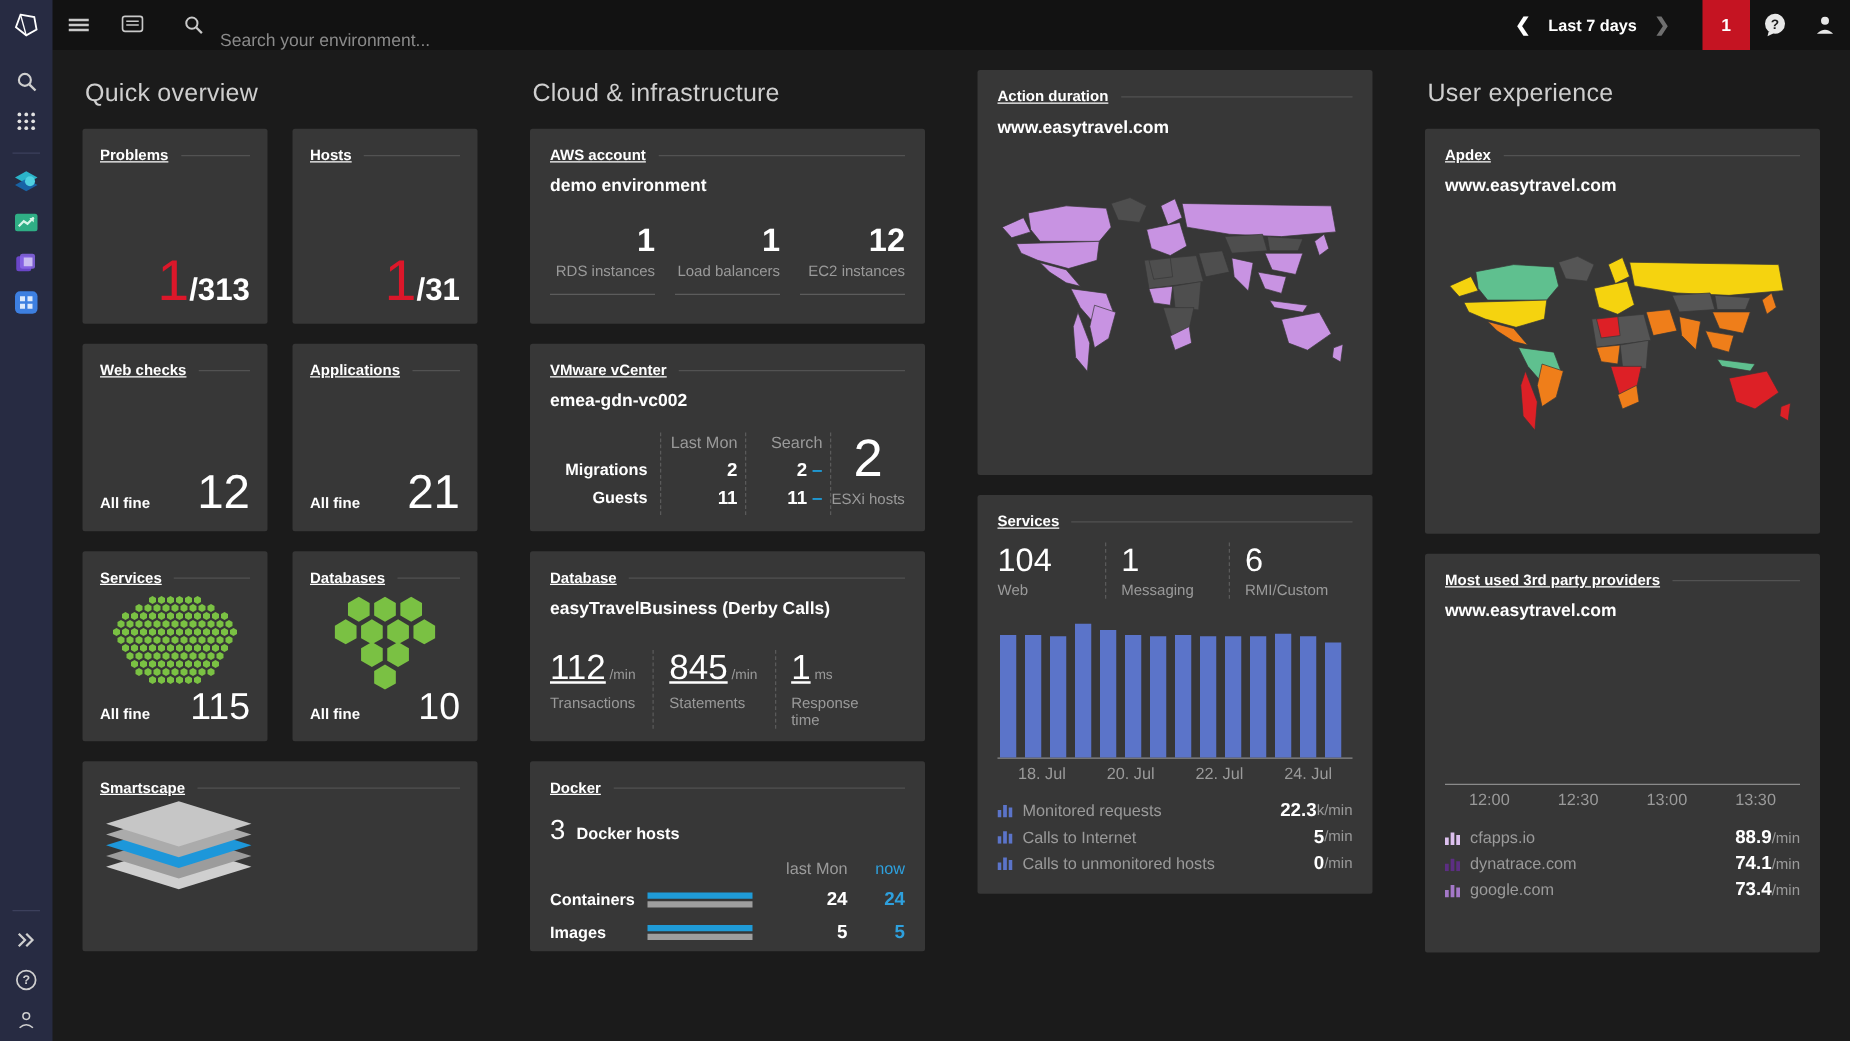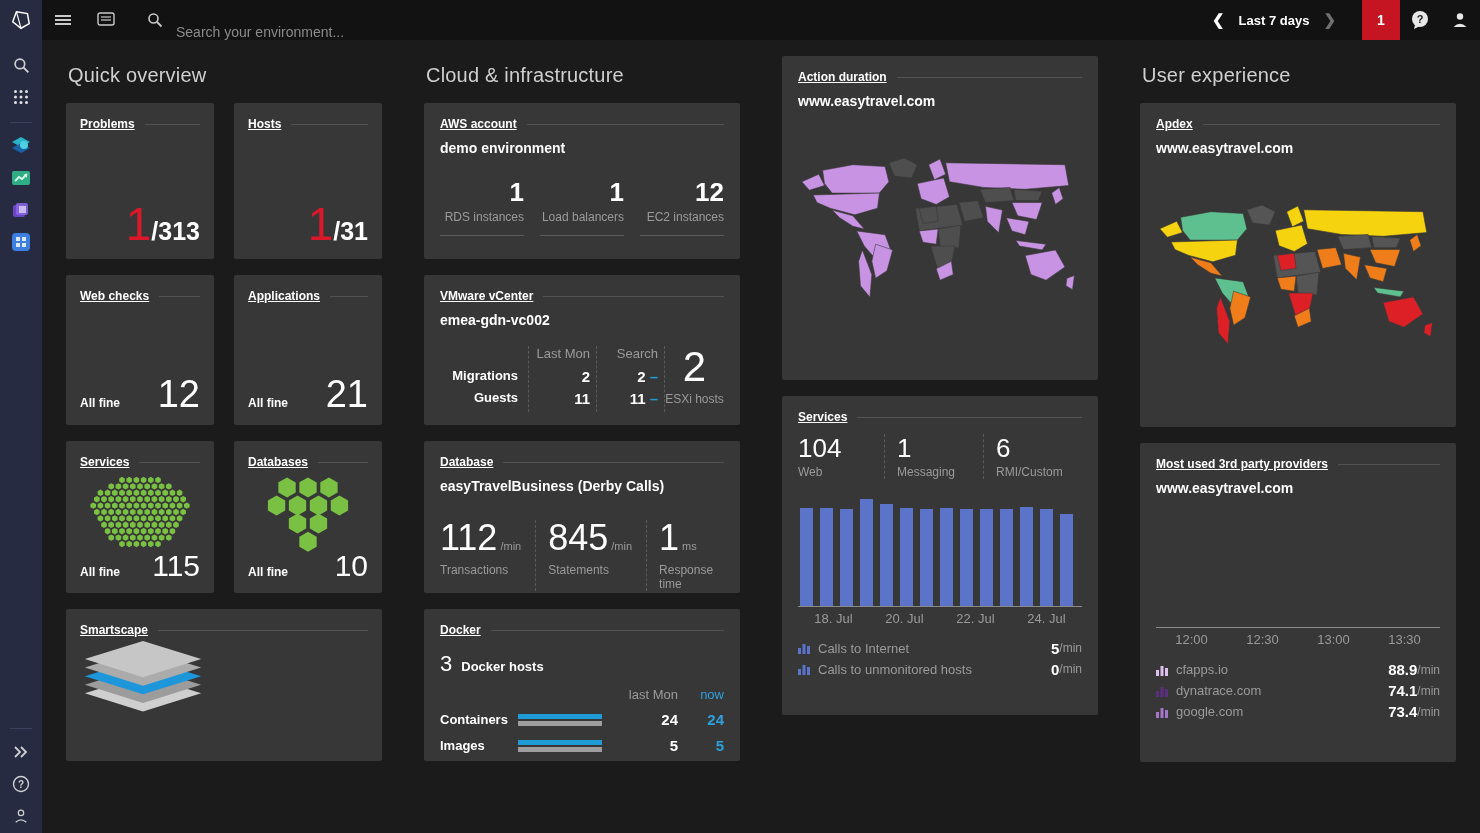--- a/index.html
+++ b/index.html
@@ -73,21 +73,21 @@
   .vm-h { height:22px; font-size:13px; color:#9a9a9a; }
   .vm-cell { height:22px; font-size:15px; font-weight:bold; color:#fff; }
   .vm-label-cell { height:22px; font-size:13px; font-weight:bold; color:#fff; }
   .blue-dash { color:#1f9bd7; font-weight:bold; margin-left:4px; }
   .vm-big { font-size:42px; font-weight:400; line-height:1; }
   .vm-esxi-label { font-size:12px; color:#9a9a9a; margin-top:4px; }
   
   .db-stats { display:flex; margin-top:26px; }
   .db-col { padding-right:14px; }
   .db-col + .db-col { border-left:1px dashed #5a5a5a; padding-left:12px; }
-  .db-val { font-size:36px; font-weight:400; line-height:1; }
+  .db-val { font-size:28px; font-weight:400; line-height:1;text-decoration:underline; }
   .db-unit { font-size:11px; color:#9a9a9a; margin-left:3px; }
   .db-label { font-size:12px; color:#9a9a9a; margin-top:7px; }
   
   .dk-hosts { display:flex; align-items:baseline; gap:9px; margin-top:14px; }
   .dk-hosts-val { font-size:22px; font-weight:400; }
   .dk-hosts-label { font-size:13px; font-weight:bold; }
   .dk-table { display:grid; grid-template-columns:78px 92px 1fr 46px; row-gap:9px; margin-top:10px; align-items:center; }
   .dk-h { font-size:13px; color:#9a9a9a; text-align:right; }
   .dk-h.now { color:#2ea0dd; }
   .dk-label { font-size:13px; font-weight:bold; }
@@ -648,20 +648,30 @@
         <span>22. Jul</span>
         <span>24. Jul</span>
       </div>
       <div class="metric-list">
         <div class="metric-row">
           <svg width="12" height="12" viewBox="0 0 12 12" class="mini" style="color: rgb(91, 116, 201);">
               <rect x="0" y="6" width="3" height="6" fill="currentColor"></rect>
               <rect x="4.5" y="2" width="3" height="10" fill="currentColor"></rect>
               <rect x="9" y="4" width="3" height="8" fill="currentColor"></rect>
             </svg>
+          <span class="metric-label">Monitored requests</span>
+          <span class="metric-val">22.3</span>
+            <span class="metric-unit">k/min</span>
+        </div>
+        <div class="metric-row">
+          <svg width="12" height="12" viewBox="0 0 12 12" class="mini" style="color: rgb(91, 116, 201);">
+              <rect x="0" y="6" width="3" height="6" fill="currentColor"></rect>
+              <rect x="4.5" y="2" width="3" height="10" fill="currentColor"></rect>
+              <rect x="9" y="4" width="3" height="8" fill="currentColor"></rect>
+            </svg>
           <span class="metric-label">Calls to Internet</span>
           <span class="metric-val">5</span>
             <span class="metric-unit">/min</span>
         </div>
         <div class="metric-row">
           <svg width="12" height="12" viewBox="0 0 12 12" class="mini" style="color: rgb(91, 116, 201);">
               <rect x="0" y="6" width="3" height="6" fill="currentColor"></rect>
               <rect x="4.5" y="2" width="3" height="10" fill="currentColor"></rect>
               <rect x="9" y="4" width="3" height="8" fill="currentColor"></rect>
             </svg>

